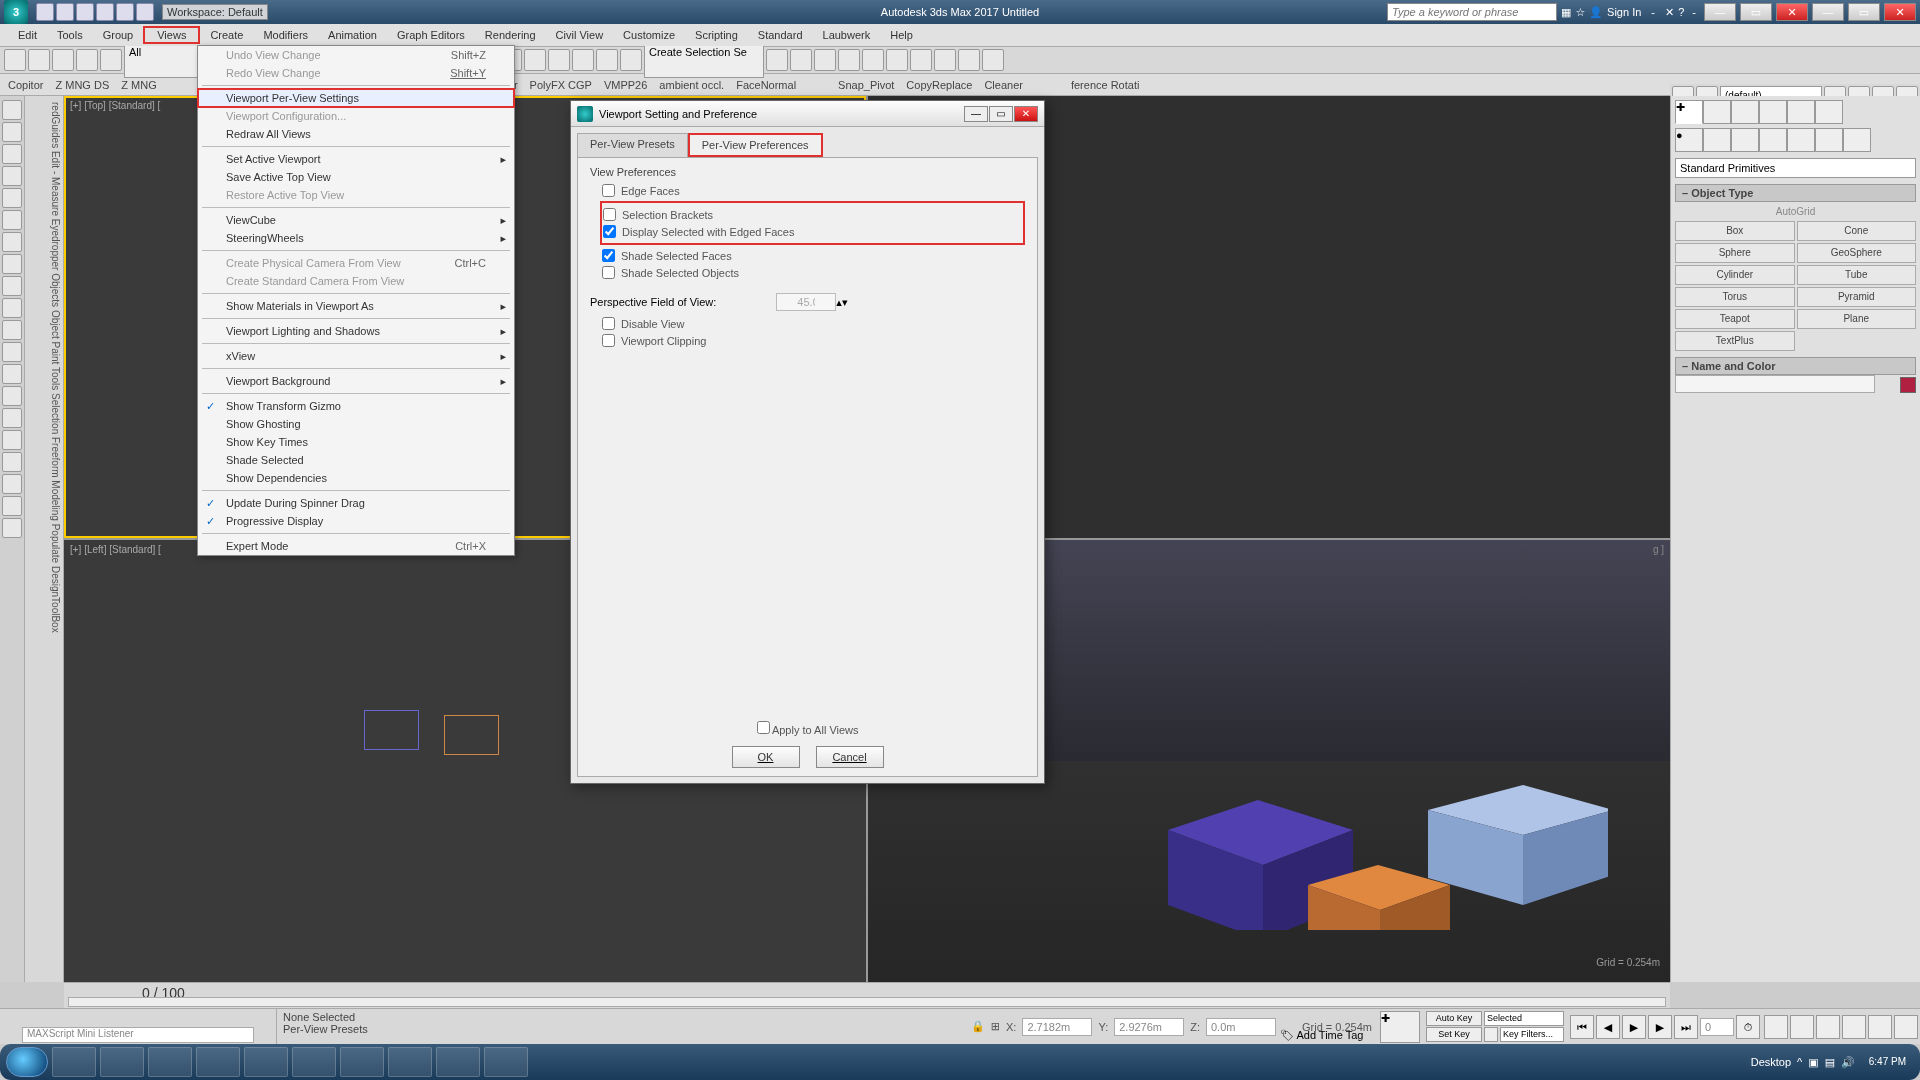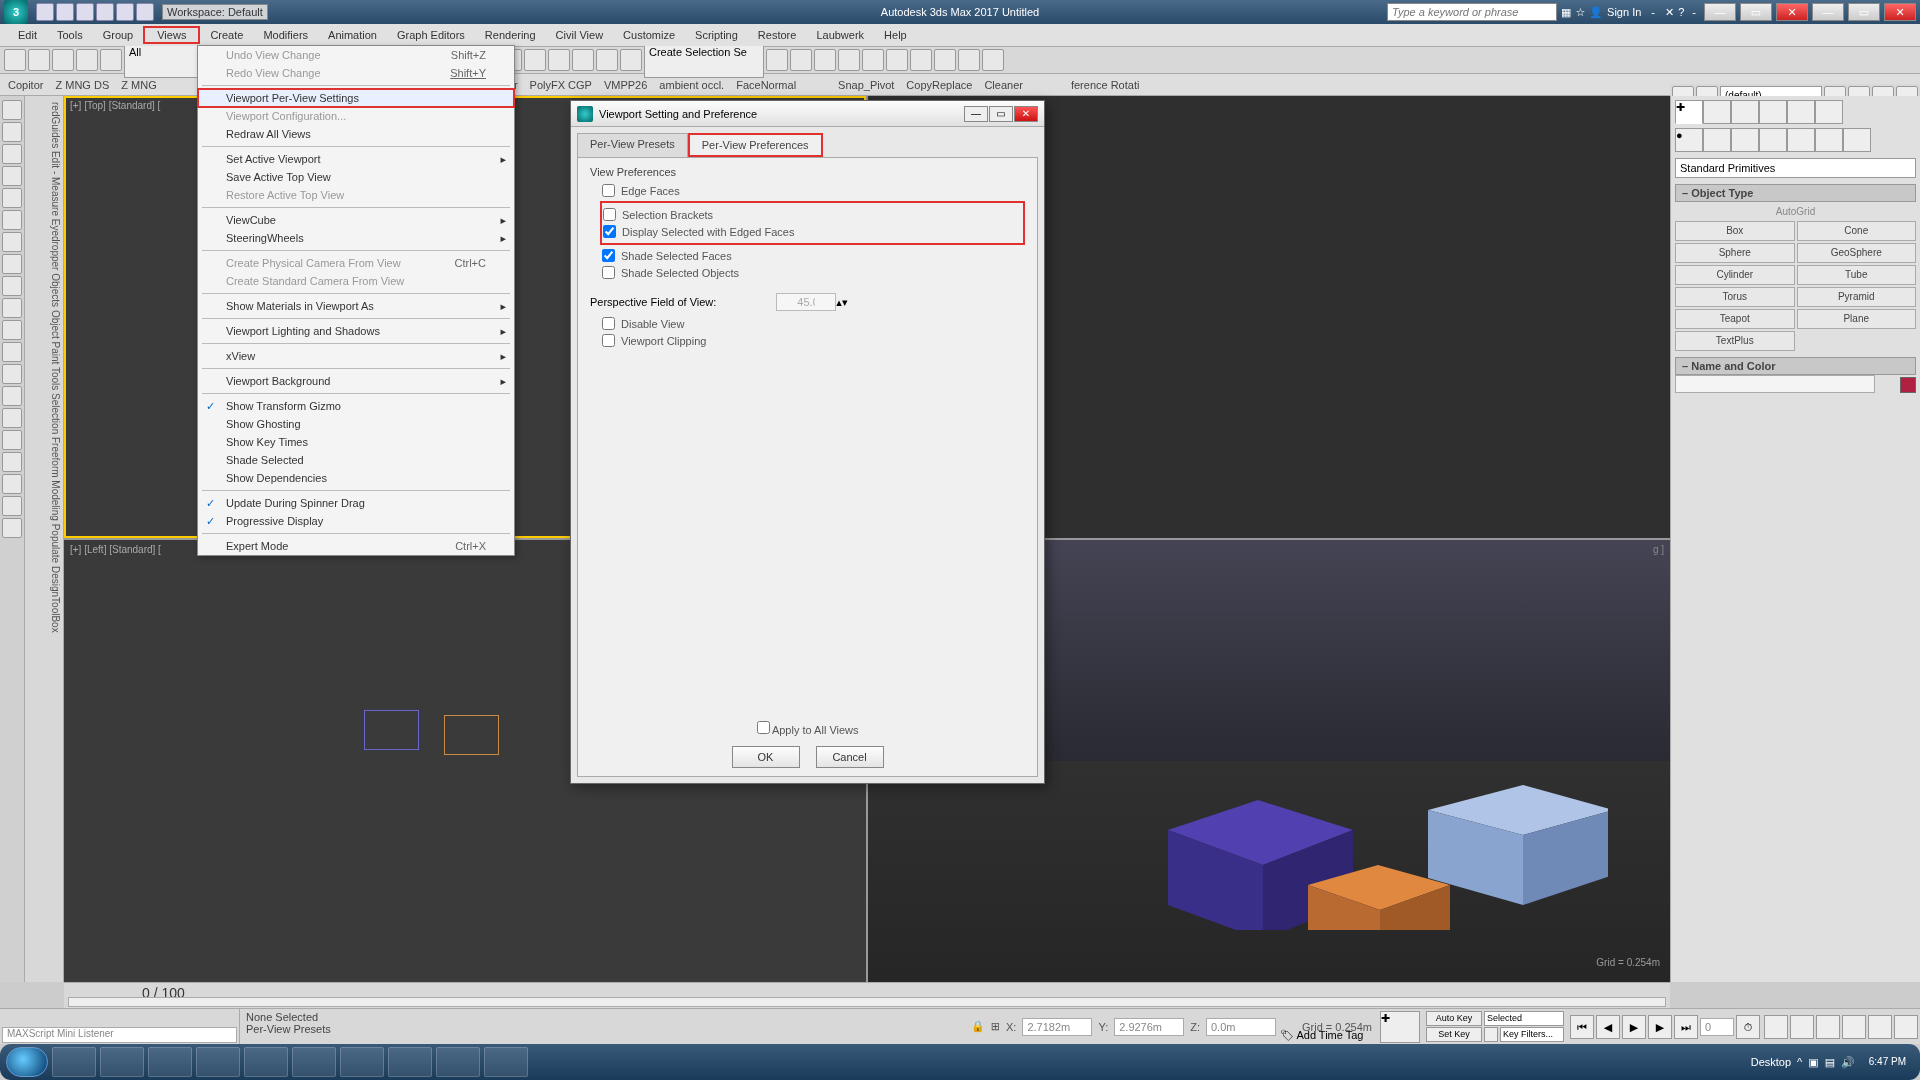--- a/index.html
+++ b/index.html
@@ -66,29 +66,29 @@
 .dlg-section { color:#444; margin-bottom:6px; }
 .pref-row { display:flex; align-items:center; margin-bottom:6px; }
 .pref-combo { flex:1; height:20px; background:#fff; border:1px solid #aaa; margin-left:40px; padding:0 6px; line-height:18px; color:#444; }
 .chk-row { display:flex; align-items:center; margin:4px 0 4px 12px; color:#555; }
 .chk-row input { margin-right:6px; }
 .chk-row.hl-box { border:2px solid #e03030; padding:1px; margin-left:10px; }
 .fov-row { display:flex; align-items:center; margin:14px 0 6px 0; }
 .fov-input { width:60px; height:18px; background:#f6f6f6; border:1px solid #bbb; color:#aaa; text-align:right; padding:0 20px; margin-left:60px; }
 .spin-btn { width:10px; display:inline-block; }
 .apply-all { position:absolute; bottom:40px; left:50%; transform:translateX(-50%); color:#555; }
-.dlg-buttons { position:absolute; bottom:8px; left:0; right:0; display:flex; justify-content:center; gap:16px; }
+.dlg-buttons { position:absolute; bottom:8px; left:0; right:0; display:flex; justify-content:center; gap:16px;text-decoration:underline; }
 .dlg-btn { width:68px; height:22px; background:linear-gradient(#fdfdfd,#e4e4e4); border:1px solid #888; text-align:center; line-height:20px; color:#333; }
 
 .timebar { position:absolute; bottom:72px; left:64px; right:250px; height:26px; background:#d8d8d8; border-top:1px solid #aaa; }
 .timebar-label { position:absolute; left:78px; top:2px; font-size:14px; color:#333; }
 .slider-track { position:absolute; top:14px; left:4px; right:4px; height:10px; background:#eee; border:1px solid #aaa; }
 .ticks { position:absolute; top:2px; left:4px; right:4px; display:flex; justify-content:space-between; font-size:9px; color:#555; height:10px; }
 .statusbar { position:absolute; bottom:36px; left:0; right:0; height:36px; background:#d8d8d8; border-top:1px solid #aaa; display:flex; }
-.status-left { width:240px; border-right:1px solid #aaa; padding:2px 2px; }
+.status-left { width:277px; border-right:1px solid #aaa; padding:2px 22px; }
 .status-mxs { background:#fff; border:1px solid #aaa; height:16px; color:#888; padding:0 4px; font-size:10px; }
 .status-sel { flex:1; padding:2px 6px; color:#444; }
 .coord { display:flex; gap:6px; padding:2px 6px; align-items:center; color:#555; }
 .coord-in { width:70px; height:18px; background:#fff; border:1px solid #aaa; padding:0 4px; color:#888; }
 .anim-ctrl { display:flex; gap:2px; align-items:center; padding:2px; }
 .anim-btn { width:24px; height:24px; background:#eee; border:1px solid #999; text-align:center; line-height:22px; }
 .key-sect { display:flex; flex-direction:column; gap:1px; padding:2px 4px; }
 .key-btn { height:15px; width:56px; background:#eee; border:1px solid #999; font-size:9px; text-align:center; line-height:13px; }
 .key-combo { height:15px; width:80px; background:#fff; border:1px solid #999; font-size:9px; padding:0 2px; line-height:13px; }
 .taskbar { position:absolute; bottom:0; left:0; right:0; height:36px; background:linear-gradient(#3a5a7a,#1a3a5a); display:flex; align-items:center; padding:0 6px;border-radius:11px; }
@@ -145,21 +145,21 @@
   <span>Group</span>
   <span class="hl">Views</span>
   <span>Create</span>
   <span>Modifiers</span>
   <span>Animation</span>
   <span>Graph Editors</span>
   <span>Rendering</span>
   <span>Civil View</span>
   <span>Customize</span>
   <span>Scripting</span>
-  <span>Restore</span>
+  <span>Standard</span>
   <span>Laubwerk</span>
   <span>Help</span>
 </div>
 
 <div class="main-toolbar">
   <div class="tbtn"></div>
   <div class="tbtn"></div>
   <div class="tbtn"></div>
   <div class="tbtn"></div>
   <div class="tbtn"></div>

